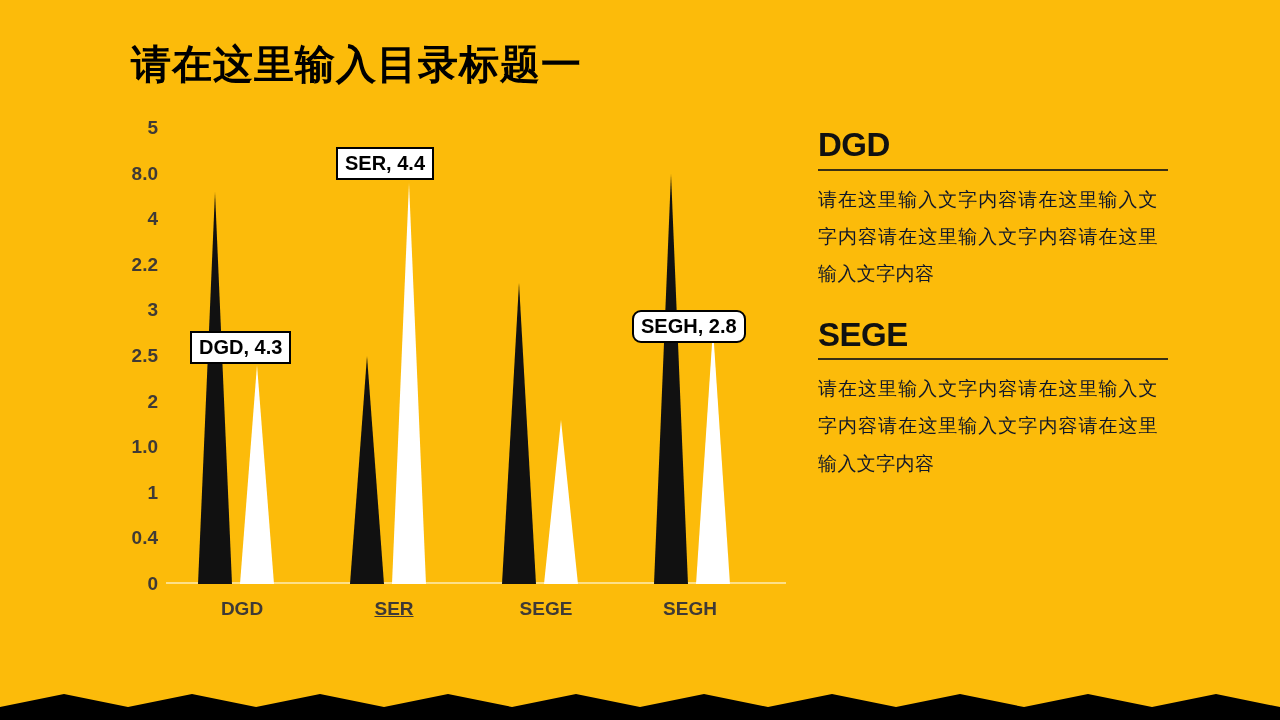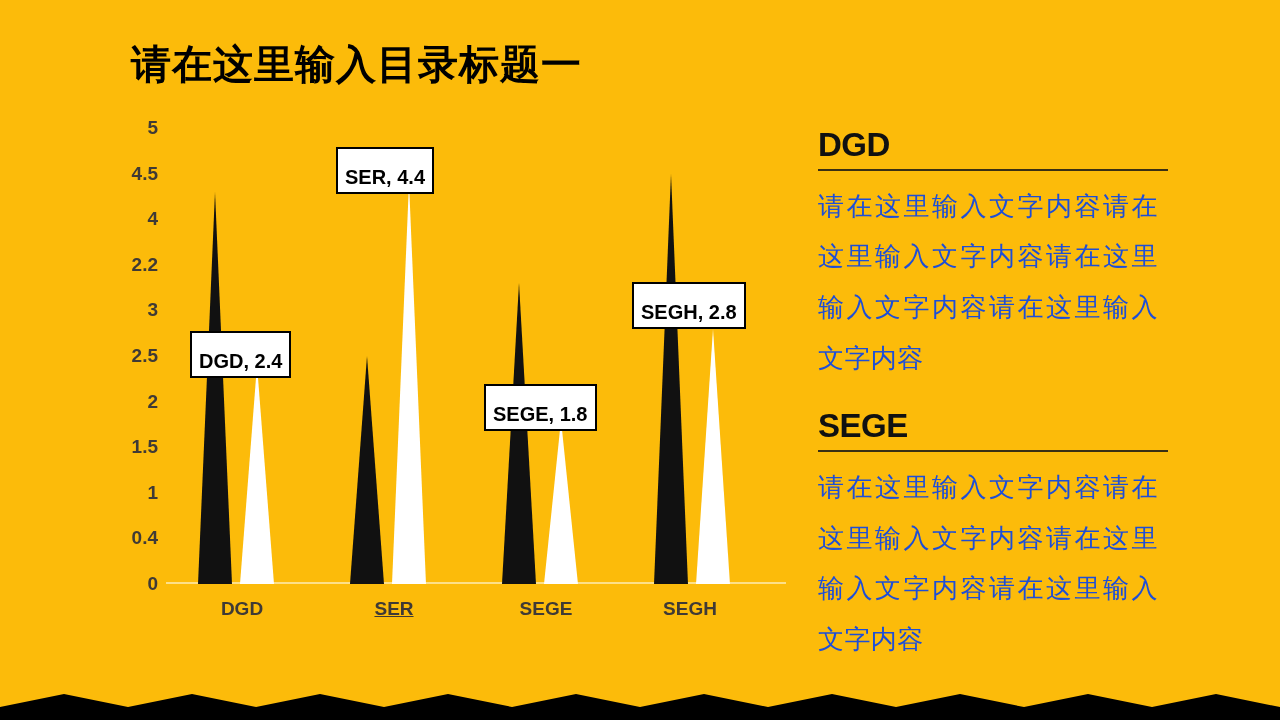--- a/index.html
+++ b/index.html
@@ -36,61 +36,61 @@
   .cone svg{display:block;width:100%;height:100%;}
   .xlabels{position:absolute;left:70px;top:470px;width:610px;height:30px;}
   .xlabel{
     position:absolute;width:152px;text-align:center;
     font-size:19px;font-weight:bold;color:#3F3A36;
     font-family:"Liberation Sans",sans-serif;
   }
   .dlabel{
     position:absolute;background:#FFFFFF;border:2px solid #000;
     font-size:20px;font-weight:bold;color:#000;
-    padding:17px 7px 4px 7px;white-space:nowrap;line-height:1.1;
+    padding:3px 7px 4px 7px;white-space:nowrap;line-height:1.1;
     font-family:"Liberation Sans",sans-serif;
   }
 
   
   .panel{position:absolute;left:818px;top:128px;width:350px;}
   .sec-head{
     font-size:33px;font-weight:bold;color:#111;letter-spacing:-0.5px;
     line-height:1.05;margin:0 0 6px 0;
     font-family:"Liberation Sans",sans-serif;
   }
   .rule{height:2px;background:#3a2f14;width:100%;margin-bottom:10px;}
   .body-text{
     font-family:"DejaVu Serif","Liberation Serif",serif;
-    font-size:26px;color:#1d4ed8;line-height:1.95;letter-spacing:0.4px;
+    font-size:19px;color:#0f172a;line-height:1.95;letter-spacing:0.4px;
     margin:0 10px 26px 0;text-align:justify;
   }
 
   
   .zigzag{position:absolute;left:0;bottom:0;width:1280px;height:40px;}
   .zigzag svg{display:block;width:100%;height:100%;}
 </style>
 </head>
 <body>
 
 <div id="stage">
 
   <div class="title">请在这里输入目录标题一</div>
 
   <div class="chart">
     <div class="yaxis" id="yaxis">
         <div class="ytick" style="top: 456px;">0</div>
         <div class="ytick" style="top: 410.4px;">0.4</div>
         <div class="ytick" style="top: 364.8px;">1</div>
-        <div class="ytick" style="top: 319.2px;">1.5</div>
+        <div class="ytick" style="top: 319.2px;">1.0</div>
         <div class="ytick" style="top: 273.6px;">2</div>
         <div class="ytick" style="top: 228px; text-align: center;">2.5</div>
         <div class="ytick" style="top: 182.4px;">3</div>
         <div class="ytick" style="top: 136.8px;">2.2</div>
         <div class="ytick" style="top: 91.2px;">4</div>
-        <div class="ytick" style="top: 45.6px;">4.5</div>
+        <div class="ytick" style="top: 45.6px;">8.0</div>
         <div class="ytick" style="top: 0px;">5</div>
       </div>
     <div class="plot" id="plot">
       <div class="baseline"></div>
     <div class="group" style="left: 0px;">
           <div class="cone" style="left: 32px; height: 392.16px;">
             <svg viewBox="0 0 34 100" preserveAspectRatio="none">
               <polygon points="17,0 34,100 0,100" fill="#111111"></polygon>
             </svg>
           </div>
@@ -129,24 +129,23 @@
             <svg viewBox="0 0 34 100" preserveAspectRatio="none">
               <polygon points="17,0 34,100 0,100" fill="#111111"></polygon>
             </svg>
           </div>
           <div class="cone" style="left: 74px; height: 255.36px;">
             <svg viewBox="0 0 34 100" preserveAspectRatio="none">
               <polygon points="17,0 34,100 0,100" fill="#FFFFFF"></polygon>
             </svg>
           </div>
         </div>
-        <div class="dlabel" style="left: 24px; top: 203.12px;">DGD, 2.4</div>
+        <div class="dlabel" style="left: 24px; top: 203.12px;">DGD, 4.3</div>
         <div class="dlabel" style="left: 170px; top: 18.72px;">SER, 4.4</div>
-        <div class="dlabel" style="left: 318px; top: 255.84px;">SEGE, 1.8</div>
-        <div class="dlabel" style="left: 466px; top: 154px;">SEGH, 2.8</div>
+        <div class="dlabel" style="left: 466px; top: 182px; border-radius: 9px;">SEGH, 2.8</div>
       </div>
     <div class="xlabels" id="xlabels">
         <div class="xlabel" style="left: 0px;">DGD</div>
         <div class="xlabel" style="left: 152px; text-decoration: underline;">SER</div>
         <div class="xlabel" style="left: 304px;">SEGE</div>
         <div class="xlabel" style="left: 448px;">SEGH</div>
       </div>
   </div>
 
   <div class="panel" id="panel">

